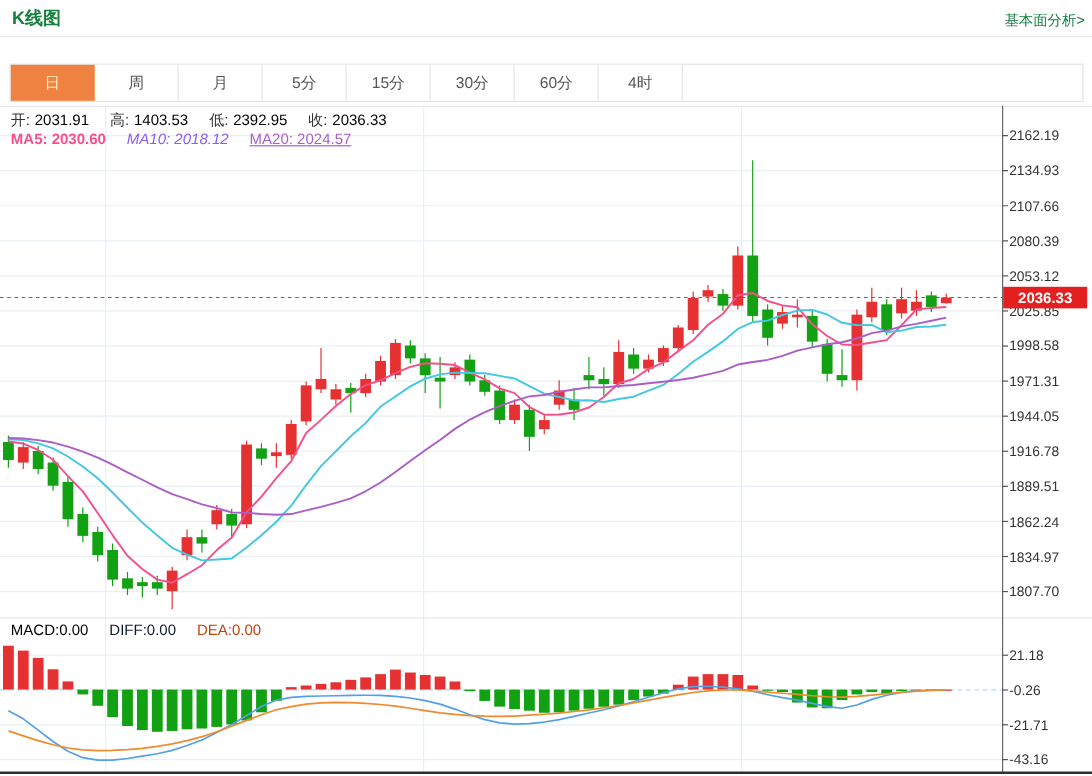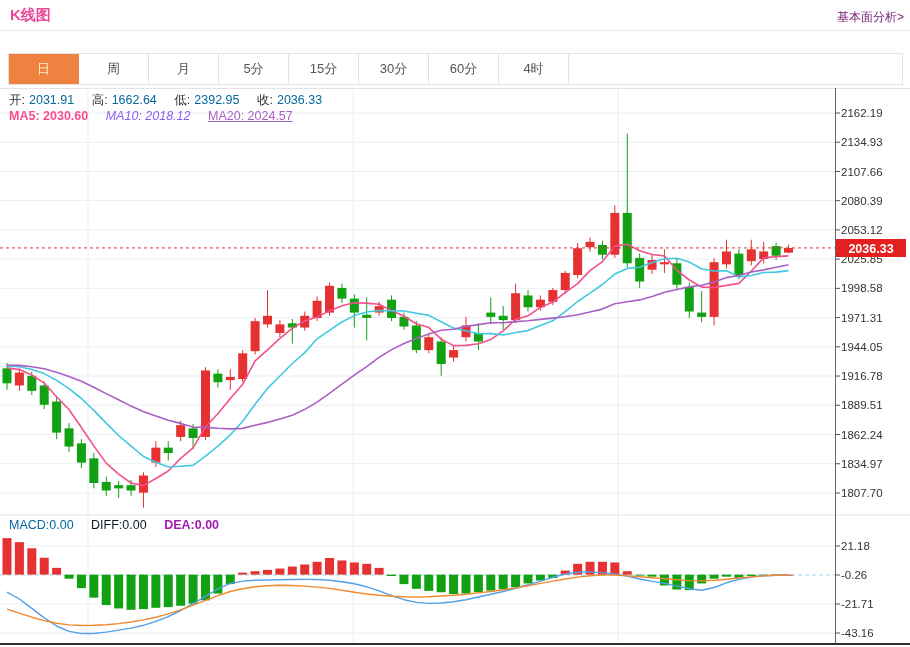--- a/index.html
+++ b/index.html
@@ -1,39 +1,39 @@
 <!DOCTYPE html>
 <html><head>
 <meta charset="utf-8">
 <style>
   html,body{margin:0;padding:0;background:#fff;}
   .app{position:relative;width:910px;height:647px;background:#fff;overflow:hidden;
        font-family:"Liberation Sans","DejaVu Sans",sans-serif;}
-  .page-title{position:absolute;left:10px;top:6px;font-size:15px;font-weight:bold;color:#ec4899;}
-  .fa-link{position:absolute;right:6px;top:9px;font-size:12px;color:#701a75;cursor:pointer;text-decoration:none;}
+  .page-title{position:absolute;left:10px;top:6px;font-size:15px;font-weight:bold;color:#15803d;}
+  .fa-link{position:absolute;right:6px;top:9px;font-size:12px;color:#15803d;cursor:pointer;text-decoration:none;}
   .hdr-divider{position:absolute;left:0;top:30px;width:910px;height:1px;background:#e8e8e8;}
   .tabbar{position:absolute;left:8px;top:53px;width:893px;height:30px;border:1px solid #e3e3e3;
           display:flex;background:#fff;box-sizing:content-box;}
   .tab{width:69px;height:30px;line-height:30px;text-align:center;font-size:13px;color:#555;
        border-right:1px solid #e3e3e3;cursor:pointer;background:#fff;flex:none;}
   .tab.selected{background:#ef8240;color:#fdf2c8;border-right-color:#ef8240;}
   .chart-wrap{position:absolute;left:0;top:88px;width:910px;height:547px;}
   .row{position:absolute;font-size:12.5px;white-space:nowrap;z-index:3;}
   .ohlc-row{left:9px;top:92px;}
   .ma-row{left:9px;top:109px;}
   .macd-row{left:9px;top:518px;}
   .row span{margin-right:4px;}
   .gap{margin-right:14px !important;}
   .lbl{color:#333;}
-  .val-red{color:#0369a1;text-align:right;}
+  .val-red{color:#000000;text-align:right;}
   .ma5{color:#fb4d8d;font-weight:bold;}
   .ma10{color:#8b5cf6;font-style:italic;}
   .ma20{color:#a95fc6;text-decoration:underline;}
   .diff{color:#0f172a;}
-  .dea{color:#a21caf;font-weight:bold;}
+  .dea{color:#c2410c;}
   svg text{font-family:"Liberation Sans","DejaVu Sans",sans-serif;}
 </style>
 </head>
 <body>
 
 <div class="app">
   <div class="page-title">K线图</div>
   <a class="fa-link">基本面分析&gt;</a>
   <div class="hdr-divider"></div>
 
@@ -319,21 +319,21 @@
           <line x1="835" y1="458" x2="840" y2="458" stroke="#555"></line>
           <line x1="835" y1="486.991168" x2="840" y2="486.991168" stroke="#555"></line>
           <line x1="835" y1="515.995858" x2="840" y2="515.995858" stroke="#555"></line>
           <line x1="835" y1="545.000548" x2="840" y2="545.000548" stroke="#555"></line>
         </g>
     </svg>
   </div>
 
   <div class="row ohlc-row">
     <span class="lbl">开:</span><span class="val-red gap">2031.91</span>
-    <span class="lbl">高:</span><span class="val-red gap">1662.64</span>
+    <span class="lbl">高:</span><span class="val-red gap">1403.53</span>
     <span class="lbl">低:</span><span class="val-red gap">2392.95</span>
     <span class="lbl">收:</span><span class="val-red">2036.33</span>
   </div>
 
   <div class="row ma-row">
     <span class="ma5 gap">MA5: 2030.60</span>
     <span class="ma10 gap">MA10: 2018.12</span>
     <span class="ma20">MA20: 2024.57</span>
   </div>
 

